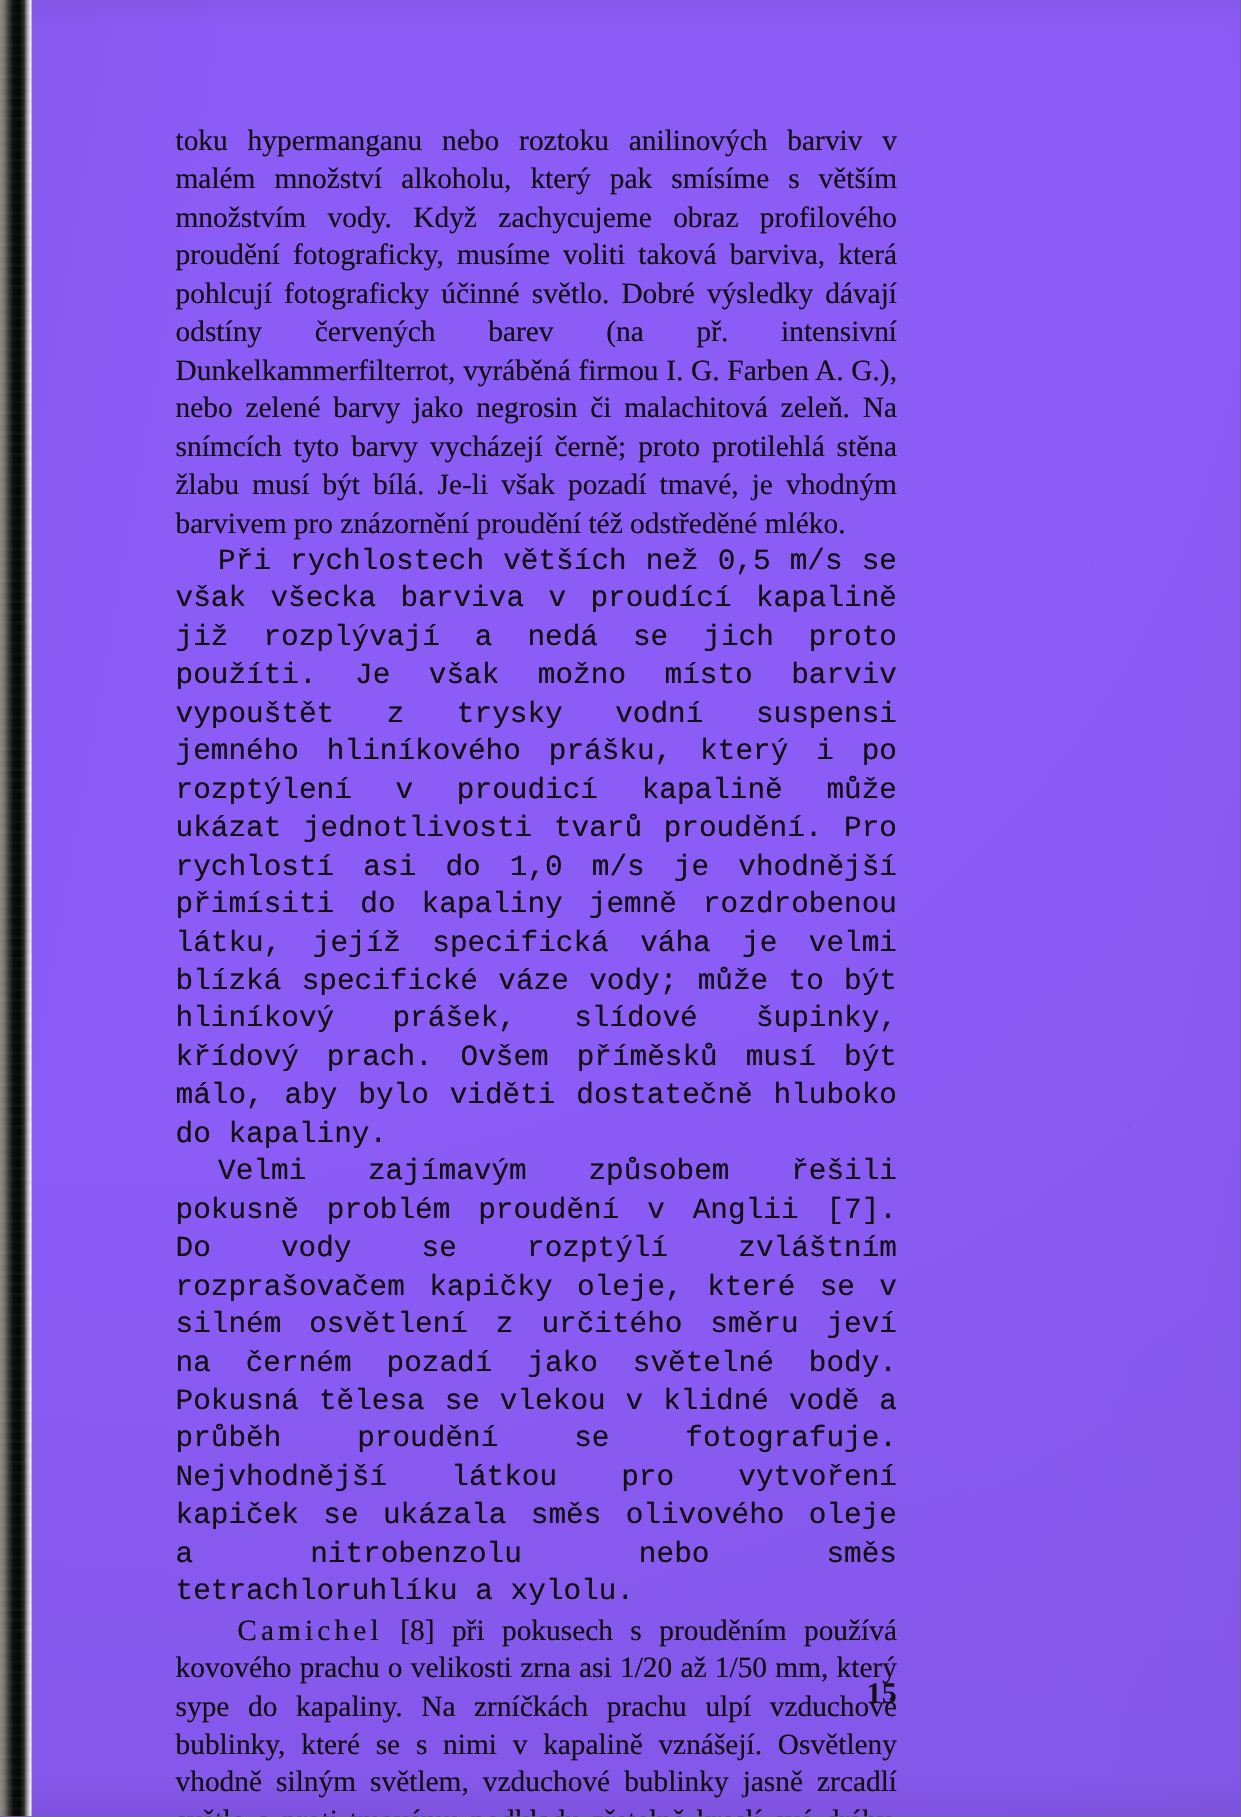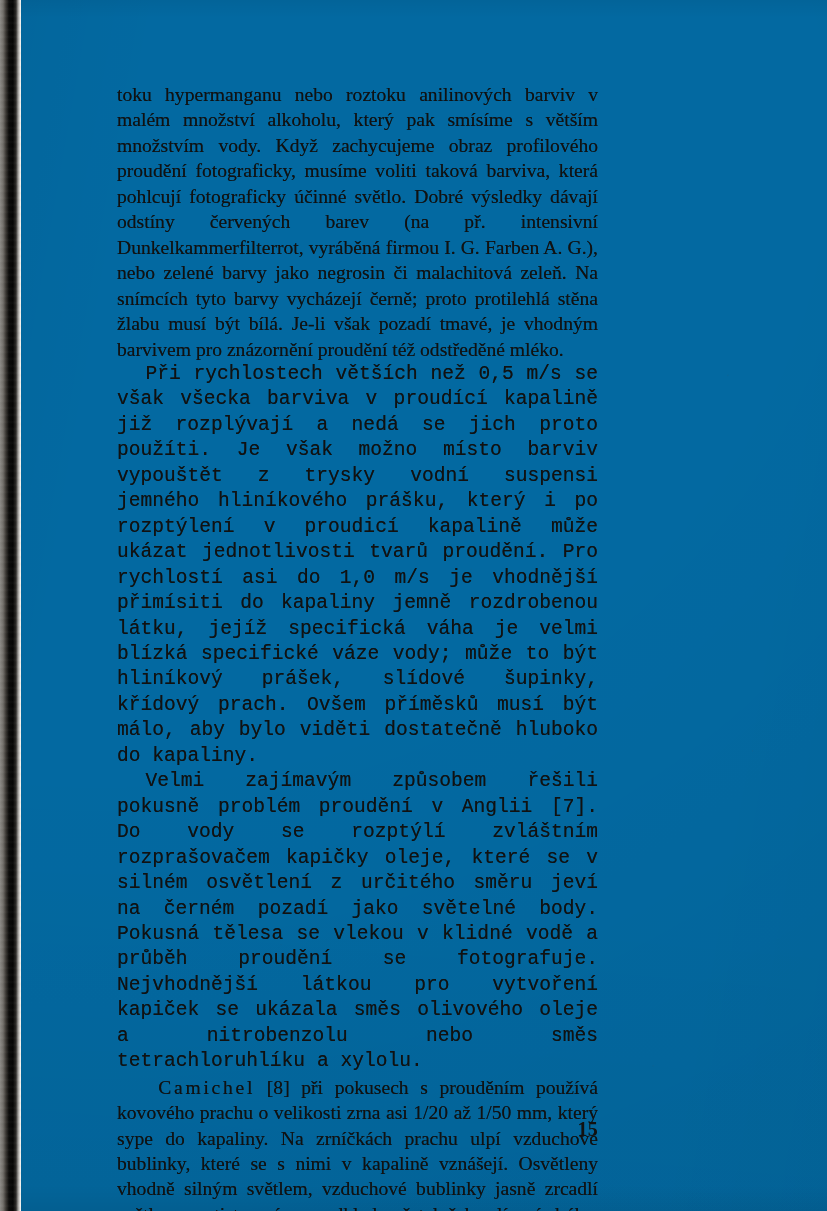--- a/index.html
+++ b/index.html
@@ -8,21 +8,21 @@
     padding: 0;
     background: #6b6b6b;
   }
 
   .page {
     position: relative;
     width: 827px;
     height: 1211px;
     margin: 0;
     overflow: hidden;
-    background: #0369a1;
+    background: #8b5cf6;
     font-family: "Liberation Serif", "DejaVu Serif", serif;
     -webkit-font-smoothing: antialiased;
   }
 
   
   .paper-tone {
     position: absolute;
     inset: 0;
     background:
       radial-gradient(150% 90% at 12% 12%, rgba(0,0,0,0.000) 55%, rgba(0,0,0,0.035) 100%),

